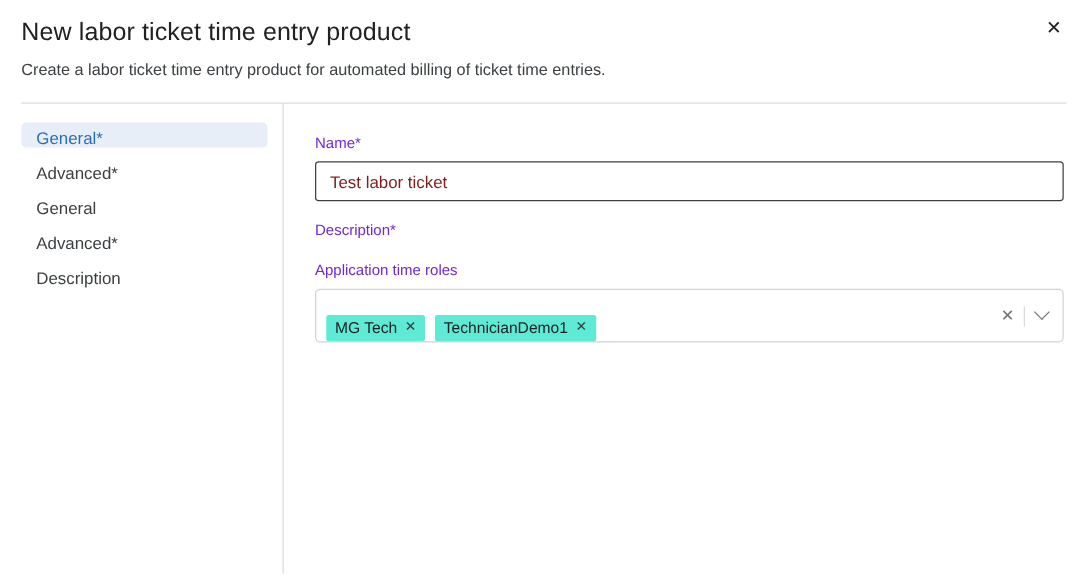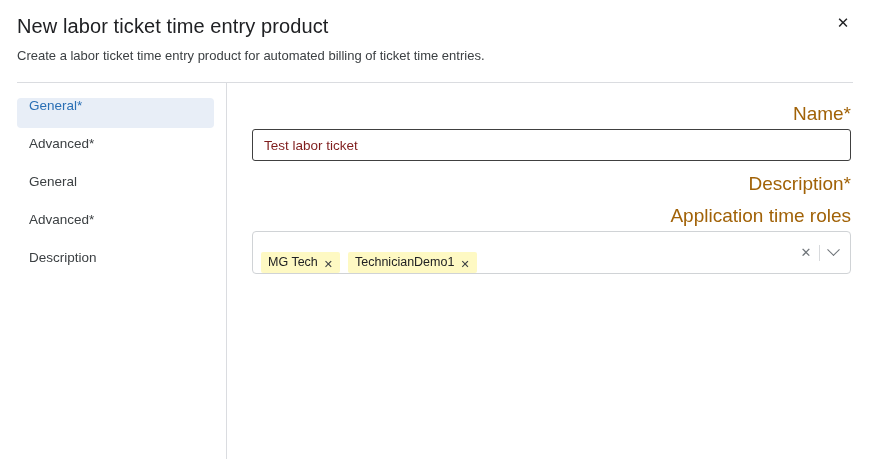--- a/index.html
+++ b/index.html
@@ -85,23 +85,23 @@
 
   .sidebar {
     width: 227px;
     flex: 0 0 227px;
     border-right: 1px solid #dadce0;
     padding: 15px 12px 0 17px;
     box-sizing: border-box;
   }
 
   .nav-item {
-    height: 30px;
-    display: flex;
-    align-items: flex-start;
+    height: 20px;
+    display: flex;
+    align-items: flex-end;
     padding: 0 12px;
     margin-bottom: 8px;
     border-radius: 4px;
     font-size: 13.5px;
     color: #3c4043;
     cursor: pointer;
     user-select: none;
     box-sizing: border-box;
   }
   .nav-item.active {
@@ -110,25 +110,24 @@
   }
 
   .content {
     flex: 1 1 auto;
     padding: 22px 20px 0 25px;
     box-sizing: border-box;
     min-width: 0;
   }
 
   .field-label {
-    font-size: 19px;
-    color: #a16207;
+    font-size: 12px;
+    color: #6d28d9;
     line-height: 18px;
     margin-bottom: 6px;
-    text-align: right;
   }
 
   .text-input {
     width: 100%;
     height: 32px;
     border: 1px solid #404040;
     border-radius: 3px;
     box-sizing: border-box;
     padding: 0 11px;
     font-size: 13.5px;
@@ -183,23 +182,23 @@
   }
   .chips {
     display: flex;
     align-items: center;
     flex: 1 1 auto;
     gap: 8px;
     min-width: 0;
   }
   .chip {
     display: inline-flex;
-    align-items: flex-end;
+    align-items: center;
     gap: 6px;
-    background: #fef9c3;
+    background: #5eead4;
     border-radius: 2px;
     padding: 3px 7px;
     font-size: 12.5px;
     color: #202124;
     line-height: 15px;
     white-space: nowrap;
     margin-top: 20px;
   }
   .chip-remove {
     font-size: 11px;

